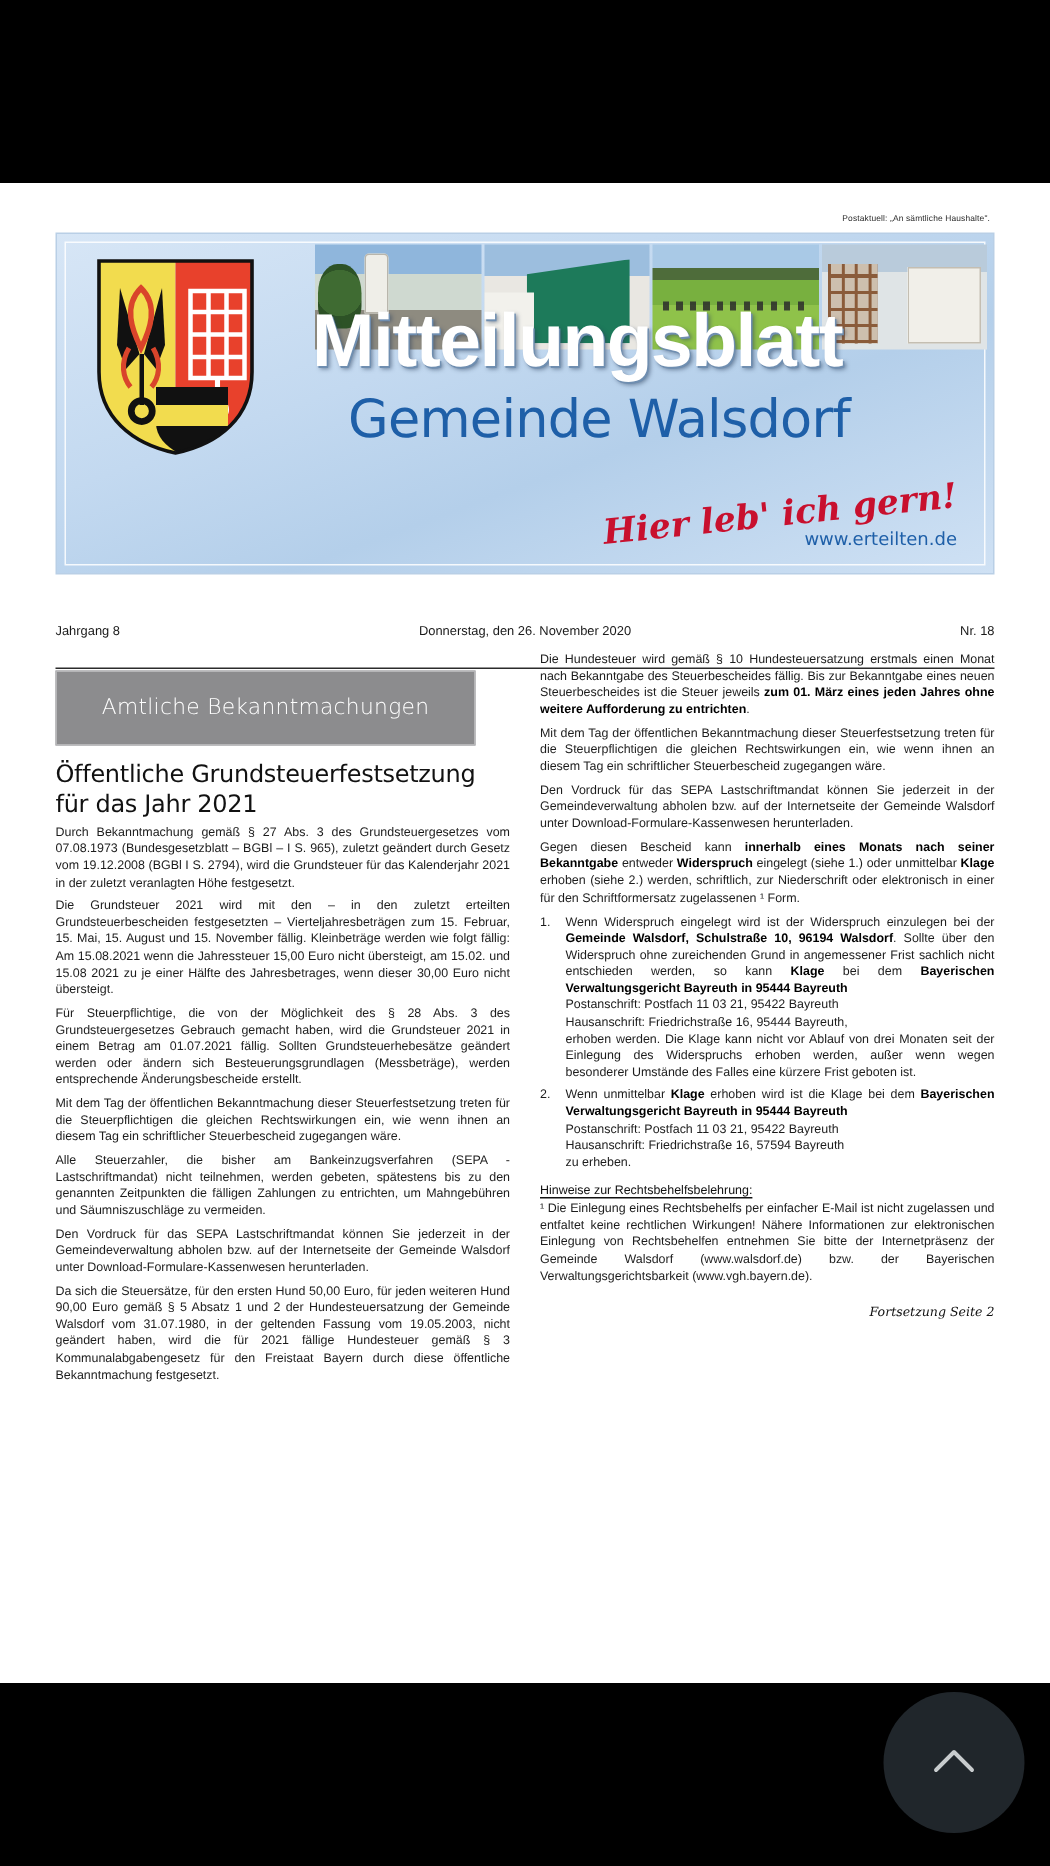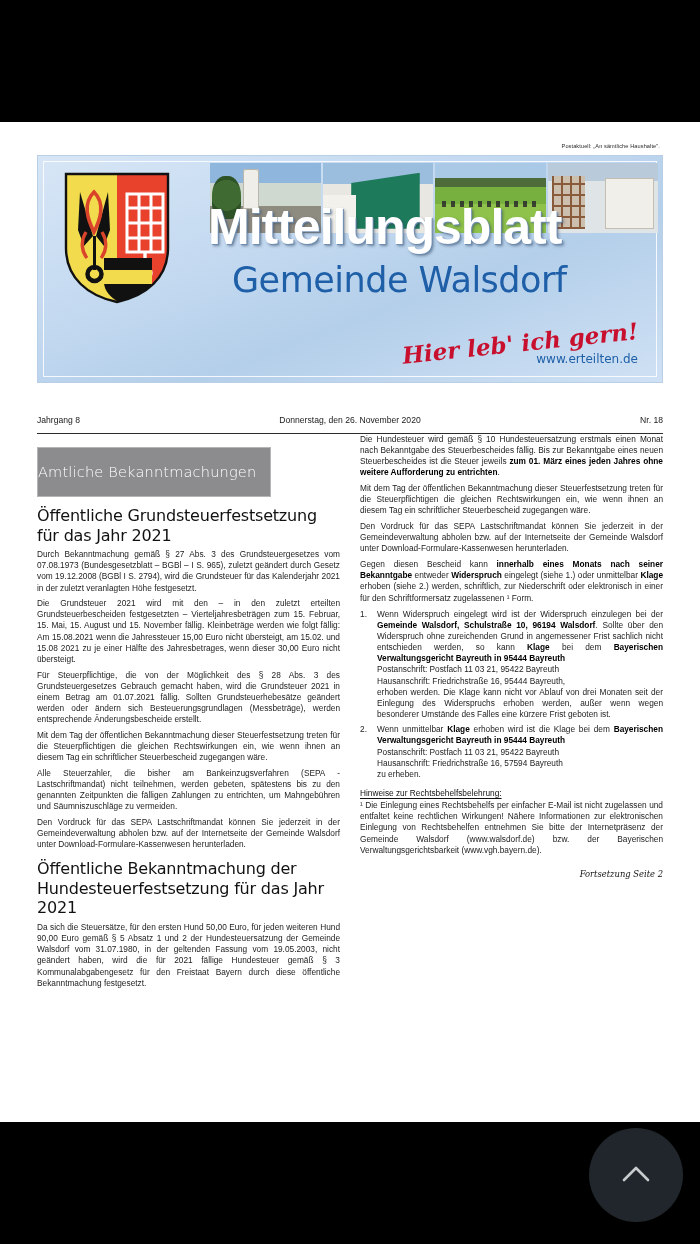--- a/index.html
+++ b/index.html
@@ -106,39 +106,39 @@
     font-size: 12px; color: #1e5fa8;
     font-family: "DejaVu Sans", sans-serif;
     white-space: nowrap;
   }
 
   
   .dateline {
     position: absolute; left: 37px; top: 293px; width: 626px;
     display: flex; justify-content: space-between; align-items: center;
     font-size: 8.6px; color: #1a1a1a;
-    padding-bottom: 8px;
+    padding-bottom: 20px;
     border-bottom: 1px solid #2b2b2b;
   }
   .dateline .center { position: absolute; left: 50%; transform: translateX(-50%); }
 
   
   .columns {
     position: absolute; left: 37px; top: 312px;
     width: 626px; height: 680px;
     display: flex; gap: 20px;
   }
   .col { width: 303px; }
 
   .banner {
     background: #8c8c8e;
     border: 1px solid #b5b5b7;
     height: 50px; margin-top: 13px; margin-bottom: 9px;
-    display: flex; align-items: center; justify-content: flex-start;
-    width: 234px;
+    display: flex; align-items: center; justify-content: center;
+    width: 280px;
   }
   .banner span {
     color: #ffffff; font-size: 14.5px; letter-spacing: .2px;
     font-family: "DejaVu Sans", sans-serif; font-weight: 300;
   }
 
   h2.art {
     font-family: "DejaVu Sans", sans-serif;
     font-weight: 400;
     font-size: 16px;
@@ -283,21 +283,20 @@
         <h2 class="art first">Öffentliche Grundsteuerfestsetzung für das Jahr 2021</h2>
         <div>
           <p class="body">Durch Bekanntmachung gemäß § 27 Abs. 3 des Grundsteuergesetzes vom 07.08.1973 (Bundesgesetzblatt – BGBl – I S. 965), zuletzt geändert durch Gesetz vom 19.12.2008 (BGBl I S. 2794), wird die Grundsteuer für das Kalenderjahr 2021 in der zuletzt veranlagten Höhe festgesetzt.</p>
           <p class="body">Die Grundsteuer 2021 wird mit den – in den zuletzt erteilten Grundsteuerbescheiden festgesetzten – Vierteljahresbeträgen zum 15. Februar, 15. Mai, 15. August und 15. November fällig. Kleinbeträge werden wie folgt fällig: Am 15.08.2021 wenn die Jahressteuer 15,00 Euro nicht übersteigt, am 15.02. und 15.08 2021 zu je einer Hälfte des Jahresbetrages, wenn dieser 30,00 Euro nicht übersteigt.</p>
           <p class="body">Für Steuerpflichtige, die von der Möglichkeit des § 28 Abs. 3 des Grundsteuergesetzes Gebrauch gemacht haben, wird die Grundsteuer 2021 in einem Betrag am 01.07.2021 fällig. Sollten Grundsteuerhebesätze geändert werden oder ändern sich Besteuerungsgrundlagen (Messbeträge), werden entsprechende Änderungsbescheide erstellt.</p>
           <p class="body">Mit dem Tag der öffentlichen Bekanntmachung dieser Steuerfestsetzung treten für die Steuerpflichtigen die gleichen Rechtswirkungen ein, wie wenn ihnen an diesem Tag ein schriftlicher Steuerbescheid zugegangen wäre.</p>
           <p class="body">Alle Steuerzahler, die bisher am Bankeinzugsverfahren (SEPA - Lastschriftmandat) nicht teilnehmen, werden gebeten, spätestens bis zu den genannten Zeitpunkten die fälligen Zahlungen zu entrichten, um Mahngebühren und Säumniszuschläge zu vermeiden.</p>
           <p class="body">Den Vordruck für das SEPA Lastschriftmandat können Sie jederzeit in der Gemeindeverwaltung abholen bzw. auf der Internetseite der Gemeinde Walsdorf unter Download-Formulare-Kassenwesen herunterladen.</p>
         </div>
 
-        <h2 class="art">Öffentliche Bekanntmachung der Hundesteuerfestsetzung für das Jahr 2021</h2>
         <div>
           <p class="body">Da sich die Steuersätze, für den ersten Hund 50,00 Euro, für jeden weiteren Hund 90,00 Euro gemäß § 5 Absatz 1 und 2 der Hundesteuersatzung der Gemeinde Walsdorf vom 31.07.1980, in der geltenden Fassung vom 19.05.2003, nicht geändert haben, wird die für 2021 fällige Hundesteuer gemäß § 3 Kommunalabgabengesetz für den Freistaat Bayern durch diese öffentliche Bekanntmachung festgesetzt.</p>
         </div>
       </div>
 
       <div class="col">
 
         <div id="rc-top">
             <p class="body">Die Hundesteuer wird gemäß § 10 Hundesteuersatzung erstmals einen Monat nach Bekanntgabe des Steuerbescheides fällig. Bis zur Bekanntgabe eines neuen Steuerbescheides ist die Steuer jeweils <b>zum 01. März eines jeden Jahres ohne weitere Aufforderung zu entrichten</b>.</p>
             <p class="body">Mit dem Tag der öffentlichen Bekanntmachung dieser Steuerfestsetzung treten für die Steuerpflichtigen die gleichen Rechtswirkungen ein, wie wenn ihnen an diesem Tag ein schriftlicher Steuerbescheid zugegangen wäre.</p>

